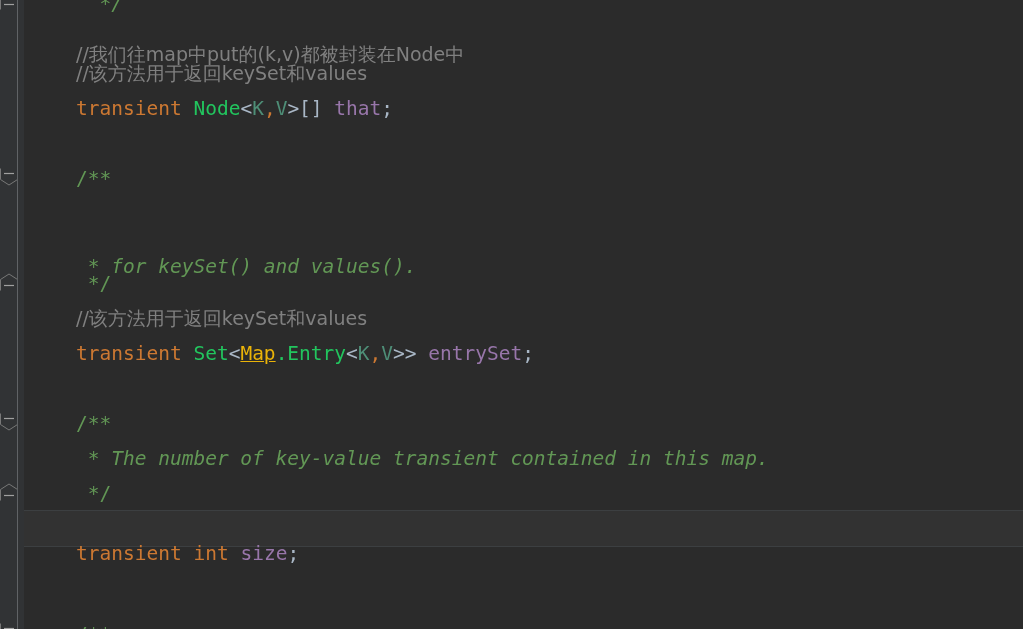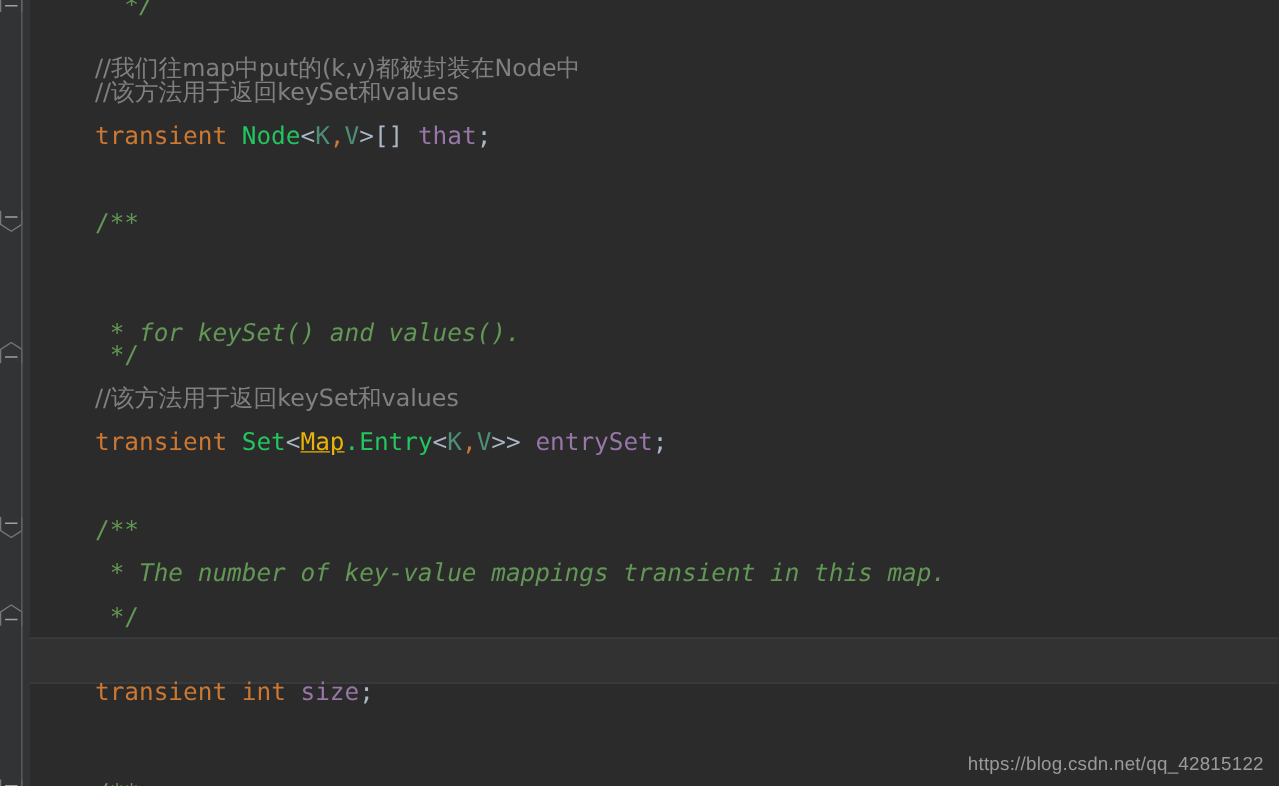--- a/index.html
+++ b/index.html
@@ -109,21 +109,21 @@
       <div class="code-line" style="top: 56px;"><span class="tok-linecmt cjk">//该方法用于返回keySet和values</span></div>
       <div class="code-line" style="top: 91px;"><span class="tok-keyword">transient</span><span class="tok-class"> Node</span><span class="tok-punct">&lt;</span><span class="tok-generic">K</span><span class="tok-comma">,</span><span class="tok-generic">V</span><span class="tok-punct">&gt;[] </span><span class="tok-field">that</span><span class="tok-punct">;</span></div>
       <div class="code-line" style="top: 126px;"></div>
       <div class="code-line" style="top: 161px;"><span class="tok-doclit">/**</span></div>
       <div class="code-line" style="top: 217px; margin-top: 32px;"><span class="tok-doc"> * for keySet() and values().</span></div>
       <div class="code-line" style="top: 266px;"><span class="tok-doclit"> */</span></div>
       <div class="code-line" style="top: 301px;"><span class="tok-linecmt cjk">//该方法用于返回keySet和values</span></div>
       <div class="code-line" style="top: 336px;"><span class="tok-keyword">transient</span><span class="tok-class"> Set</span><span class="tok-punct">&lt;</span><span class="tok-link">Map</span><span class="tok-class">.Entry</span><span class="tok-punct">&lt;</span><span class="tok-generic">K</span><span class="tok-comma">,</span><span class="tok-generic">V</span><span class="tok-punct">&gt;&gt; </span><span class="tok-field">entrySet</span><span class="tok-punct">;</span></div>
       <div class="code-line" style="top: 371px;"></div>
       <div class="code-line" style="top: 406px;"><span class="tok-doclit">/**</span></div>
-      <div class="code-line" style="top: 441px;"><span class="tok-doc"> * The number of key-value mappings transient in this map.</span></div>
+      <div class="code-line" style="top: 441px;"><span class="tok-doc"> * The number of key-value transient contained in this map.</span></div>
       <div class="code-line" style="top: 476px;"><span class="tok-doclit"> */</span></div>
       <div class="current-line-highlight" style="top: 510px; left: -24px;"></div>
       <div class="code-line" style="top: 536px;"><span class="tok-keyword">transient</span><span class="tok-punct"> </span><span class="tok-keyword">int</span><span class="tok-punct"> </span><span class="tok-field">size</span><span class="tok-punct">;</span></div>
       <div class="code-line" style="top: 582px;"></div>
       <div class="code-line" style="top: 617px;"><span class="tok-doclit">/**</span></div>
     </div>
 
   <div id="gutter">
       <div class="fold-marker" style="top: -8px;">
         <svg width="18" height="18" viewBox="0 0 18 18">
@@ -157,14 +157,13 @@
       </div>
       <div class="fold-marker" style="top: 623px;">
         <svg width="18" height="18" viewBox="0 0 18 18">
           <path d="M17.5 0.5 L17.5 11.5 L9 17 L0.5 11.5 L0.5 0.5" fill="none" stroke="#787878" stroke-width="1"></path>
           <line x1="4" x2="14" y1="5.5" y2="5.5" stroke="#a0a0a0" stroke-width="1.2"></line>
         </svg>
       </div>
     </div>
   <div id="gutter-divider"></div>
 
-  <div id="watermark">https://blog.csdn.net/qq_42815122</div>
 </div>
 
 </body></html>

